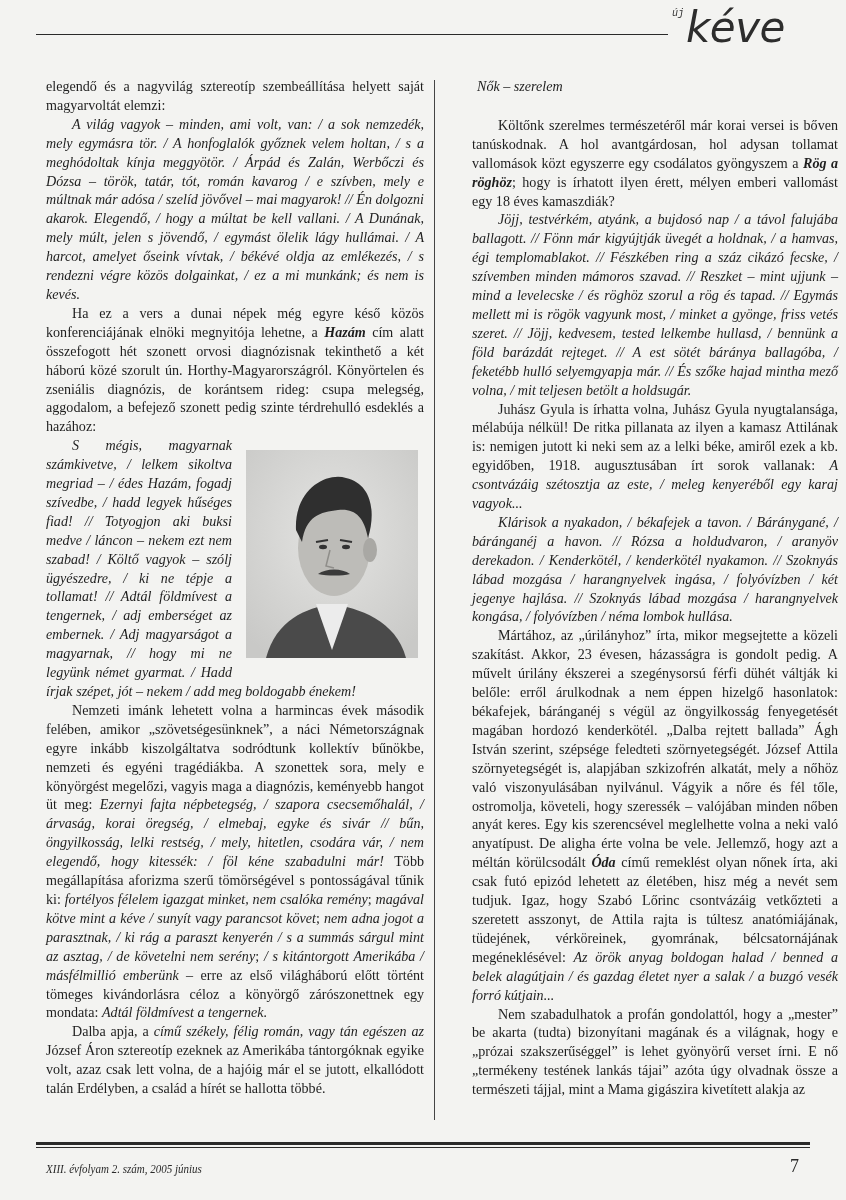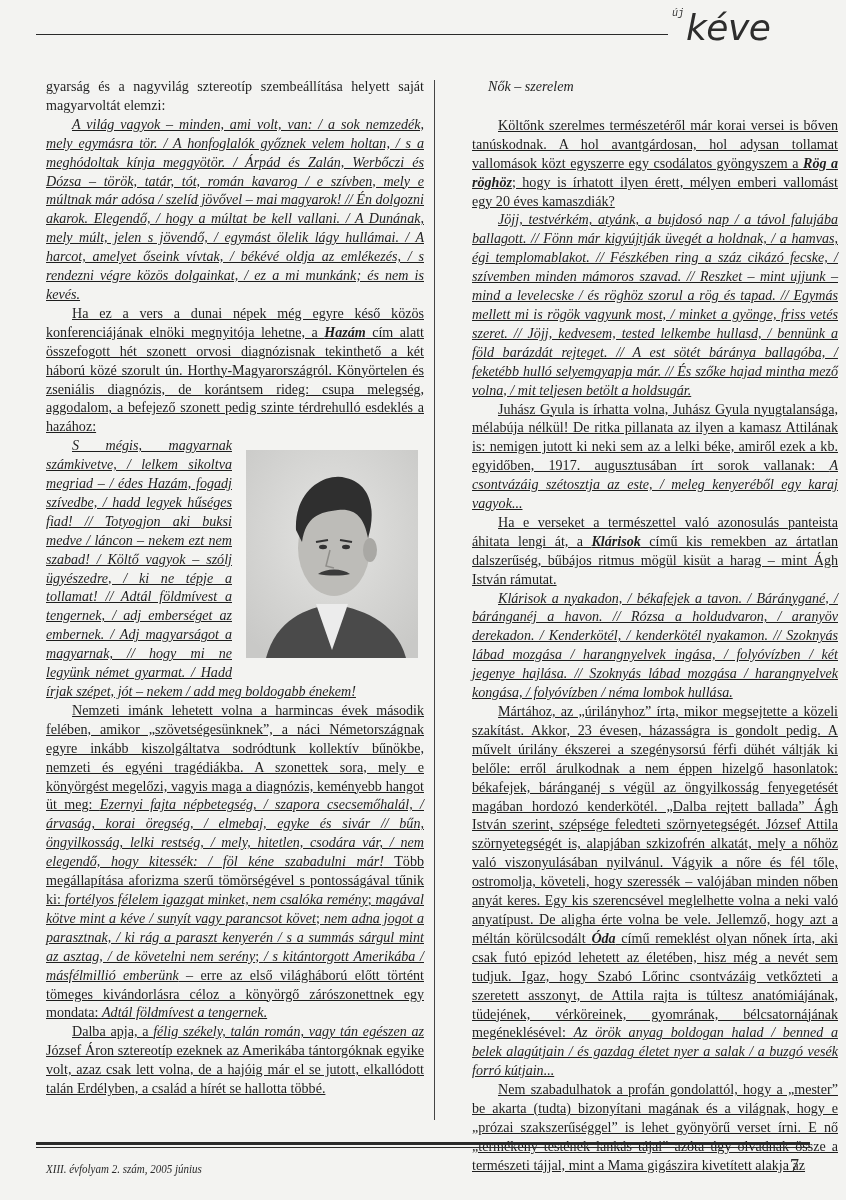--- a/index.html
+++ b/index.html
@@ -18,38 +18,38 @@
     position: absolute; left: 672px; top: 4px; height: 48px;
   }
   .logo-small {
     position: absolute; left: 0; top: 4px;
     font-family: Liberation Mono, monospace; font-style: italic;
     font-size: 10px; color: #333;
   }
   .logo-main {
     position: absolute; left: 14px; top: 0;
     font-family: "DejaVu Sans", sans-serif; font-style: italic;
-    font-size: 36px; color: #2d2d2d; letter-spacing: -0.5px; line-height: 48px;
+    font-size: 42px; color: #2d2d2d; letter-spacing: -0.5px; line-height: 48px;
   }
   .col {
     position: absolute; top: 77px;
     font-size: 14.1px; line-height: 18.9px;
     text-align: justify; hyphens: manual;
   }
   .col-left { left: 46px; width: 378px; }
   .col-right { left: 472px; width: 366px; }
   .divider {
     position: absolute; left: 434px; top: 80px; height: 1040px;
     border-left: 1px solid #444;
   }
   p { margin: 0; }
-  .ind { text-indent: 26px; text-decoration: underline; }
+  .ind { text-indent: 26px; }
   .it { font-style: italic; }
   .b { font-weight: bold; font-style: italic; }
-  .section-title { font-style: italic; margin-left: 16px; margin-bottom: 20px; }
+  .section-title { font-style: italic; margin-left: 5px; margin-bottom: 20px; }
   .photo {
     float: right; width: 172px; height: 208px;
     margin: 14px 6px 6px 14px;
     background: #dcdcda;
     position: relative; overflow: hidden;
   }
   .photo svg { width: 100%; height: 100%; display: block; }
   .footer-rule-thick {
     position: absolute; left: 36px; top: 1142px; width: 774px;
     border-top: 3px solid #2a2a2a;
@@ -73,21 +73,21 @@
 
 <div class="header-rule"></div>
 <div class="logo">
   <span class="logo-small">új</span>
   <span class="logo-main">kéve</span>
 </div>
 
 <div class="divider"></div>
 
 <div class="col col-left">
-  <p>gyarság és a nagyvilág sztereotíp szembeállítása helyett saját magyarvoltát elemzi:</p>
+  <p>elegendő és a nagyvilág sztereotíp szembeállítása helyett saját magyarvoltát elemzi:</p>
   <p class="ind it">A világ vagyok – minden, ami volt, van: / a sok nemzedék, mely egymásra tör. / A honfoglalók győznek velem holtan, / s a meghódoltak kínja meggyötör. / Árpád és Zalán, Werbőczi és Dózsa – török, tatár, tót, román kavarog / e szívben, mely e múltnak már adósa / szelíd jövővel – mai magyarok! // Én dolgozni akarok. Elegendő, / hogy a múltat be kell vallani. / A Dunának, mely múlt, jelen s jövendő, / egymást ölelik lágy hullámai. / A harcot, amelyet őseink vívtak, / békévé oldja az emlékezés, / s rendezni végre közös dolgainkat, / ez a mi munkánk; és nem is kevés.</p>
   <p class="ind"><span>Ha ez a vers a dunai népek még egyre késő közös konferenciájának elnöki megnyitója lehetne, a </span><span class="b">Hazám</span><span> cím alatt összefogott hét szonett orvosi diagnózisnak tekinthető a két háború közé szorult ún. Horthy-Magyarországról. Könyörtelen és zseniális diagnózis, de korántsem rideg: csupa melegség, aggodalom, a befejező szonett pedig szinte térdrehulló esdeklés a hazához:</span></p>
   <div class="photo">
     <svg viewBox="0 0 172 208">
       <defs>
         <radialGradient id="bg" cx="50%" cy="40%" r="70%">
           <stop offset="0%" stop-color="#e4e4e2"></stop>
           <stop offset="100%" stop-color="#c9c9c7"></stop>
         </radialGradient>
       </defs>
@@ -100,29 +100,28 @@
       <path d="M70 92 L82 90" stroke="#333" stroke-width="2"></path>
       <path d="M94 90 L106 92" stroke="#333" stroke-width="2"></path>
       <ellipse cx="77" cy="97" rx="4" ry="2.2" fill="#333"></ellipse>
       <ellipse cx="100" cy="97" rx="4" ry="2.2" fill="#333"></ellipse>
       <path d="M72 124 C80 118 96 118 104 124 C96 126 82 126 72 124 Z" fill="#3a3a3a"></path>
       <path d="M84 100 L80 116 L88 118" stroke="#8f8e8a" stroke-width="1.5" fill="none"></path>
     </svg>
   </div>
   <p class="ind it">S mégis, magyarnak számkivetve, / lelkem sikoltva megriad – / édes Hazám, fogadj szívedbe, / hadd legyek hűséges fiad! // Totyogjon aki buksi medve / láncon – nekem ezt nem szabad! / Költő vagyok – szólj ügyészedre, / ki ne tépje a tollamat! // Adtál földmívest a tengernek, / adj emberséget az embernek. / Adj magyarságot a magyarnak, // hogy mi ne legyünk német gyarmat. / Hadd írjak szépet, jót – nekem / add meg boldogabb énekem!</p>
   <p class="ind"><span>Nemzeti imánk lehetett volna a harmincas évek második felében, amikor „szövetségesünknek”, a náci Németországnak egyre inkább kiszolgáltatva sodródtunk kollektív bűnökbe, nemzeti és egyéni tragédiákba. A szonettek sora, mely e könyörgést megelőzi, vagyis maga a diagnózis, keményebb hangot üt meg: </span><span class="it">Ezernyi fajta népbetegség, / szapora csecsemőhalál, / árvaság, korai öregség, / elmebaj, egyke és sivár // bűn, öngyilkosság, lelki restség, / mely, hitetlen, csodára vár, / nem elegendő, hogy kitessék: / föl kéne szabadulni már!</span><span> Több megállapítása aforizma szerű tömörségével s pontosságával tűnik ki: </span><span class="it">fortélyos félelem igazgat minket, nem csalóka remény</span><span>; </span><span class="it">magával kötve mint a kéve / sunyít vagy parancsot követ</span><span>; </span><span class="it">nem adna jogot a parasztnak, / ki rág a paraszt kenyerén / s a summás sárgul mint az asztag, / de követelni nem serény</span><span>; </span><span class="it">/ s kitántorgott Amerikába / másfélmillió emberünk</span><span> – erre az első világháború előtt történt tömeges kivándorlásra céloz a könyörgő zárószonettnek egy mondata: </span><span class="it">Adtál földmívest a tengernek.</span></p>
-  <p class="ind"><span>Dalba apja, a </span><span class="it">félig székely, talán román, vagy tán egészen az</span><span> József Áron sztereotíp ezeknek az Amerikába tántorgóknak egyike volt, azaz csak lett volna, de a hajóig már el se jutott, elkallódott talán Erdélyben, a család a hírét se hallotta többé.</span></p>
+  <p class="ind"><span>Dalba apja, a </span><span class="it">című székely, félig román, vagy tán egészen az</span><span> József Áron sztereotíp ezeknek az Amerikába tántorgóknak egyike volt, azaz csak lett volna, de a hajóig már el se jutott, elkallódott talán Erdélyben, a család a hírét se hallotta többé.</span></p>
 </div>
 
 <div class="col col-right">
   <p class="section-title">Nők – szerelem</p>
-  <p class="ind"><span>Költőnk szerelmes természetéről már korai versei is bőven tanúskodnak. A hol avantgárdosan, hol adysan tollamat vallomások közt egyszerre egy csodálatos gyöngyszem a </span><span class="b">Rög a röghöz</span><span>; hogy is írhatott ilyen érett, mélyen emberi vallomást egy 20 éves kamaszdiák?</span></p>
+  <p class="ind"><span>Költőnk szerelmes természetéről már korai versei is bőven tanúskodnak. A hol avantgárdosan, hol adysan tollamat vallomások közt egyszerre egy csodálatos gyöngyszem a </span><span class="b">Rög a röghöz</span><span>; hogy is írhatott ilyen érett, mélyen emberi vallomást egy 18 éves kamaszdiák?</span></p>
   <p class="ind it">Jöjj, testvérkém, atyánk, a bujdosó nap / a távol falujába ballagott. // Fönn már kigyújtják üvegét a holdnak, / a hamvas, égi templomablakot. // Fészkében ring a száz cikázó fecske, / szívemben minden mámoros szavad. // Reszket – mint ujjunk – mind a levelecske / és röghöz szorul a rög és tapad. // Egymás mellett mi is rögök vagyunk most, / minket a gyönge, friss vetés szeret. // Jöjj, kedvesem, tested lelkembe hullasd, / bennünk a föld barázdát rejteget. // A est sötét báránya ballagóba, / feketébb hulló selyemgyapja már. // És szőke hajad mintha mező volna, / mit teljesen betölt a holdsugár.</p>
-  <p class="ind"><span>Juhász Gyula is írhatta volna, Juhász Gyula nyugtalansága, mélabúja nélkül! De ritka pillanata az ilyen a kamasz Attilának is: nemigen jutott ki neki sem az a lelki béke, amiről ezek a kb. egyidőben, 1917. augusztusában írt sorok vallanak: </span><span class="it">A csontvázáig szétosztja az este, / meleg kenyeréből egy karaj vagyok...</span></p>
-  <p class="ind"><span>Ha e verseket a természettel való azonosulás panteista áhitata lengi át, a </span><span class="b">Klárisok</span><span> című kis remekben az ártatlan dalszerűség, bűbájos ritmus mögül kisüt a harag – mint Ágh István rámutat.</span></p>
+  <p class="ind"><span>Juhász Gyula is írhatta volna, Juhász Gyula nyugtalansága, mélabúja nélkül! De ritka pillanata az ilyen a kamasz Attilának is: nemigen jutott ki neki sem az a lelki béke, amiről ezek a kb. egyidőben, 1918. augusztusában írt sorok vallanak: </span><span class="it">A csontvázáig szétosztja az este, / meleg kenyeréből egy karaj vagyok...</span></p>
   <p class="ind it">Klárisok a nyakadon, / békafejek a tavon. / Báránygané, / báránganéj a havon. // Rózsa a holdudvaron, / aranyöv derekadon. / Kenderkötél, / kenderkötél nyakamon. // Szoknyás lábad mozgása / harangnyelvek ingása, / folyóvízben / két jegenye hajlása. // Szoknyás lábad mozgása / harangnyelvek kongása, / folyóvízben / néma lombok hullása.</p>
   <p class="ind"><span>Mártához, az „úrilányhoz” írta, mikor megsejtette a közeli szakítást. Akkor, 23 évesen, házasságra is gondolt pedig. A művelt úrilány ékszerei a szegénysorsú férfi dühét váltják ki belőle: erről árulkodnak a nem éppen hizelgő hasonlatok: békafejek, báránganéj s végül az öngyilkosság fenyegetését magában hordozó kenderkötél. „Dalba rejtett ballada” Ágh István szerint, szépsége feledteti szörnyetegségét. József Attila szörnyetegségét is, alapjában szkizofrén alkatát, mely a nőhöz való viszonyulásában nyilvánul. Vágyik a nőre és fél tőle, ostromolja, követeli, hogy szeressék – valójában minden nőben anyát keres. Egy kis szerencsével meglelhette volna a neki való anyatípust. De aligha érte volna be vele. Jellemző, hogy azt a méltán körülcsodált </span><span class="b">Óda</span><span> című remeklést olyan nőnek írta, aki csak futó epizód lehetett az életében, hisz még a nevét sem tudjuk. Igaz, hogy Szabó Lőrinc csontvázáig vetkőzteti a szeretett asszonyt, de Attila rajta is túltesz anatómiájának, tüdejének, vérköreinek, gyomrának, bélcsatornájának megéneklésével: </span><span class="it">Az örök anyag boldogan halad / benned a belek alagútjain / és gazdag életet nyer a salak / a buzgó vesék forró kútjain...</span></p>
   <p class="ind">Nem szabadulhatok a profán gondolattól, hogy a „mester” be akarta (tudta) bizonyítani magának és a világnak, hogy e „prózai szakszerűséggel” is lehet gyönyörű verset írni. E nő „termékeny testének lankás tájai” azóta úgy olvadnak össze a természeti tájjal, mint a Mama gigászira kivetített alakja az</p>
 </div>
 
 <div class="footer-rule-thick"></div>
 <div class="footer-rule-thin"></div>
 <div class="footer-left">XIII. évfolyam 2. szám, 2005 június</div>
 <div class="page-num">7</div>
 

